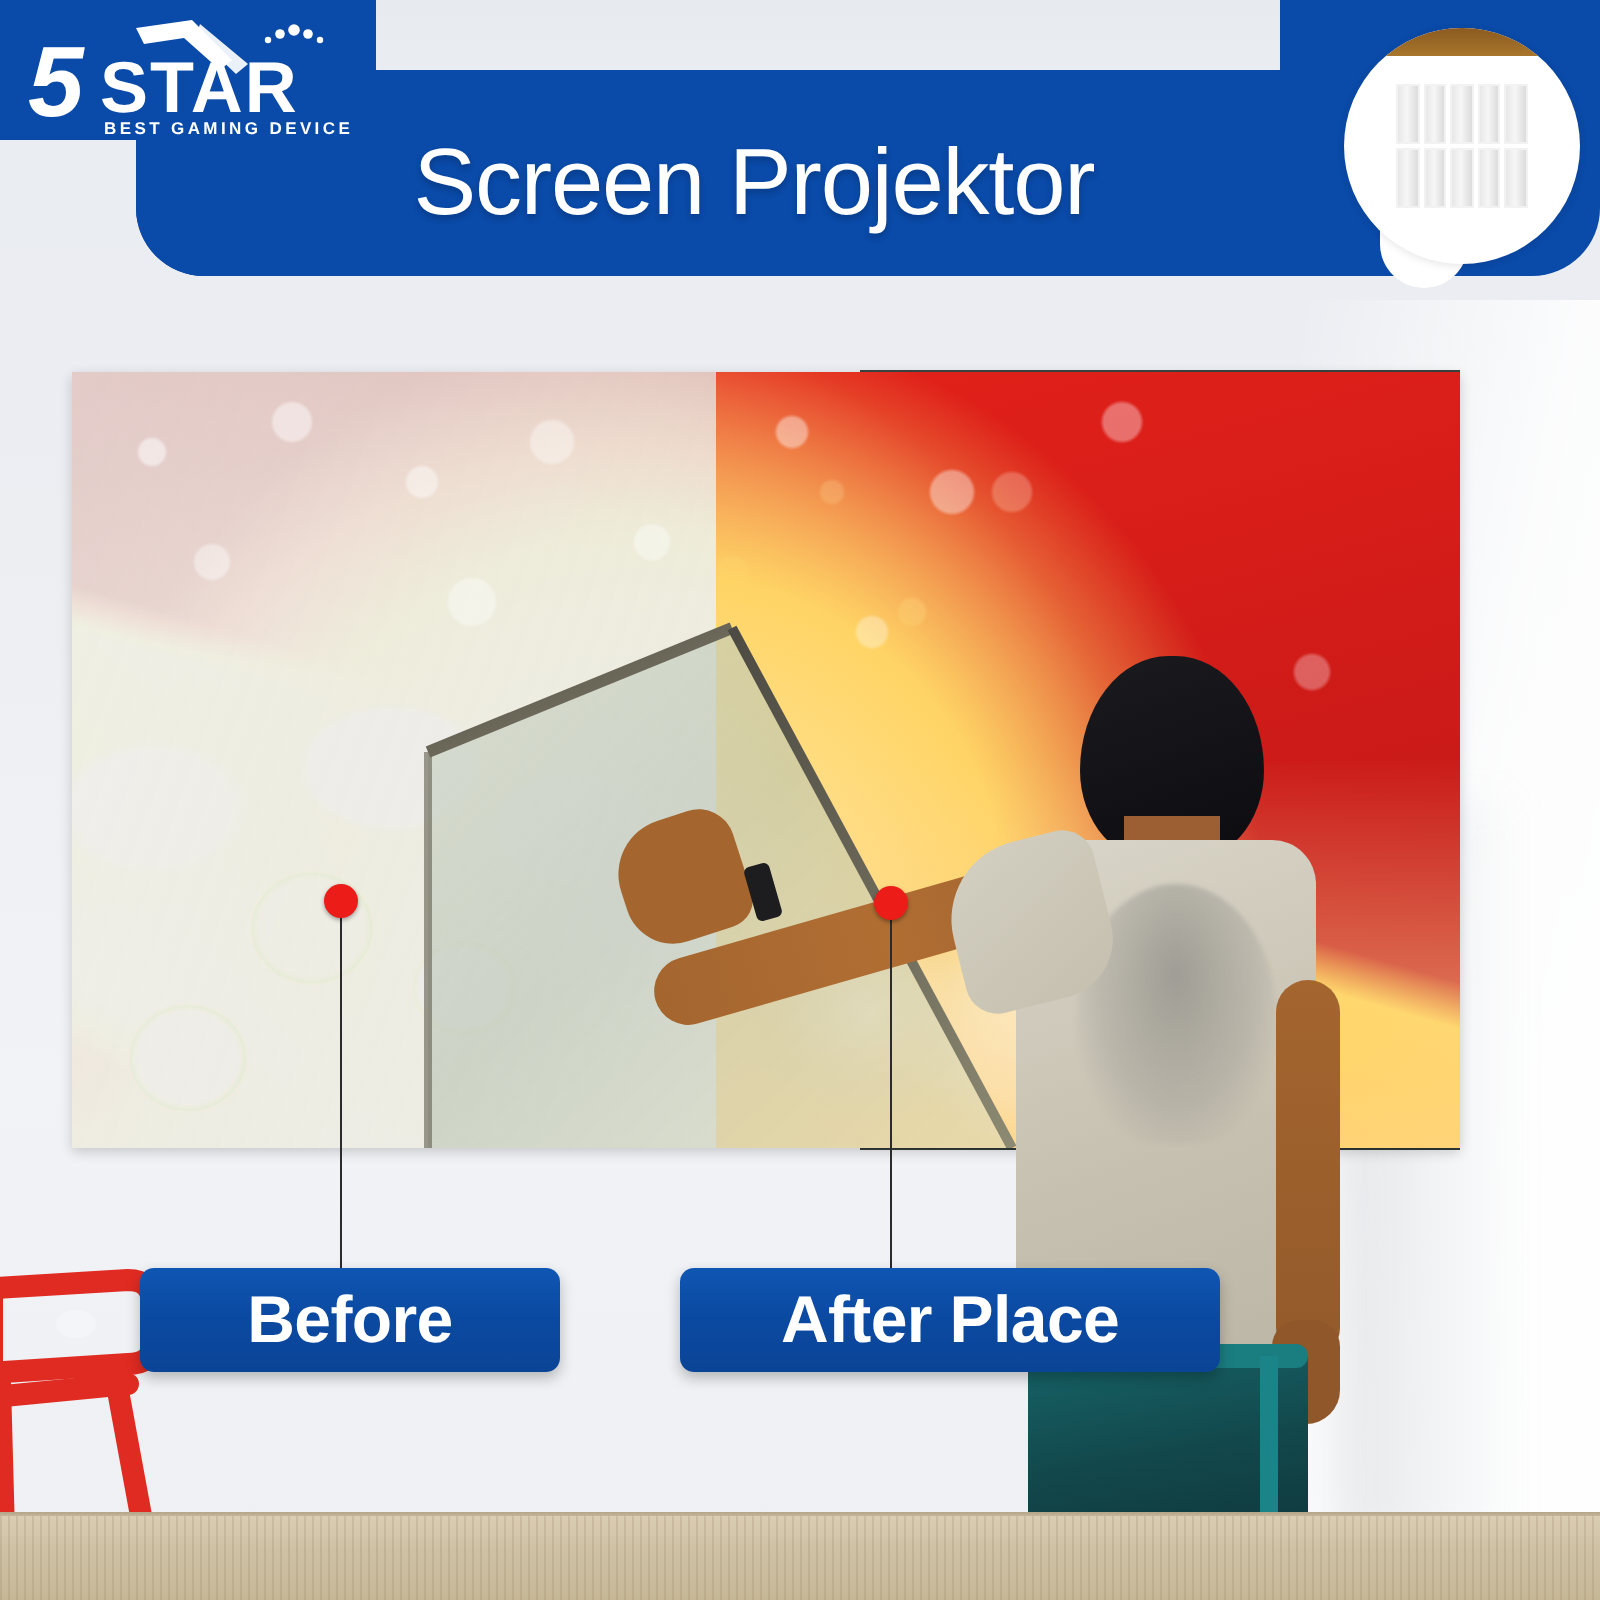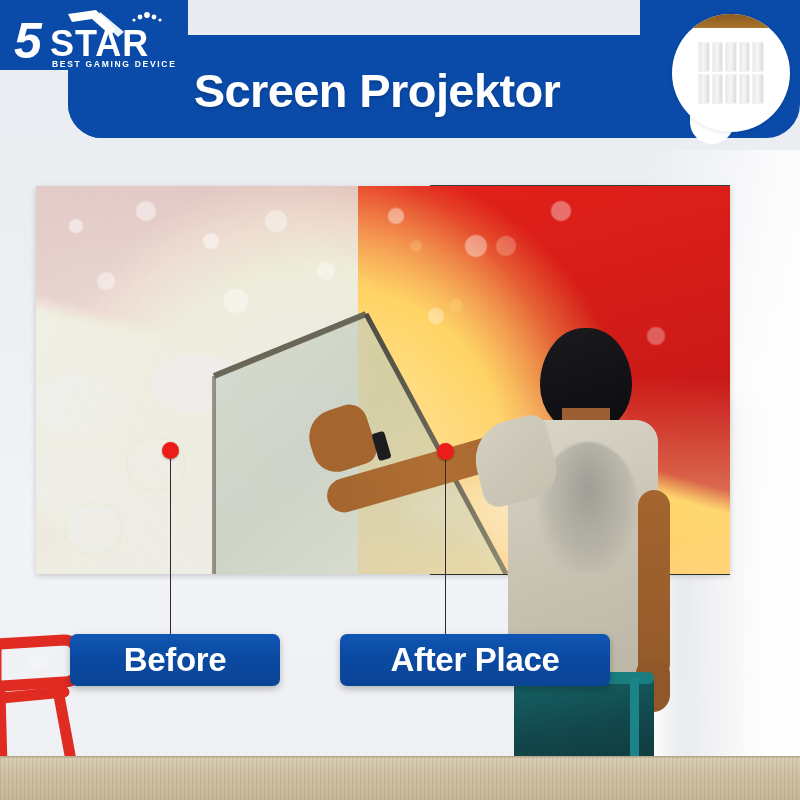--- a/index.html
+++ b/index.html
@@ -227,21 +227,21 @@
   .hdr-band-left {
     position:absolute; left:68px; top:35px; width:36px; height:103px;
     background:#0a4aa8;
     border-bottom-left-radius:34px;
   }
   .hdr-title {
     position:absolute; left:68px; top:56px; width:600px; height:68px;
     display:flex; align-items:center; justify-content:center;
   }
   .hdr-title span {
-    color:#fff; font-size:47px; font-weight:bold; letter-spacing:-.6px;
+    color:#fff; font-size:47px; font-weight:normal; letter-spacing:-.6px;
     text-shadow:0 2px 3px rgba(0,0,0,.18);
     margin-left:18px;
   }
 
   
   .logo { position:absolute; left:12px; top:8px; width:175px; height:62px; }
   .logo svg { display:block; }
 
   
   .badge {

